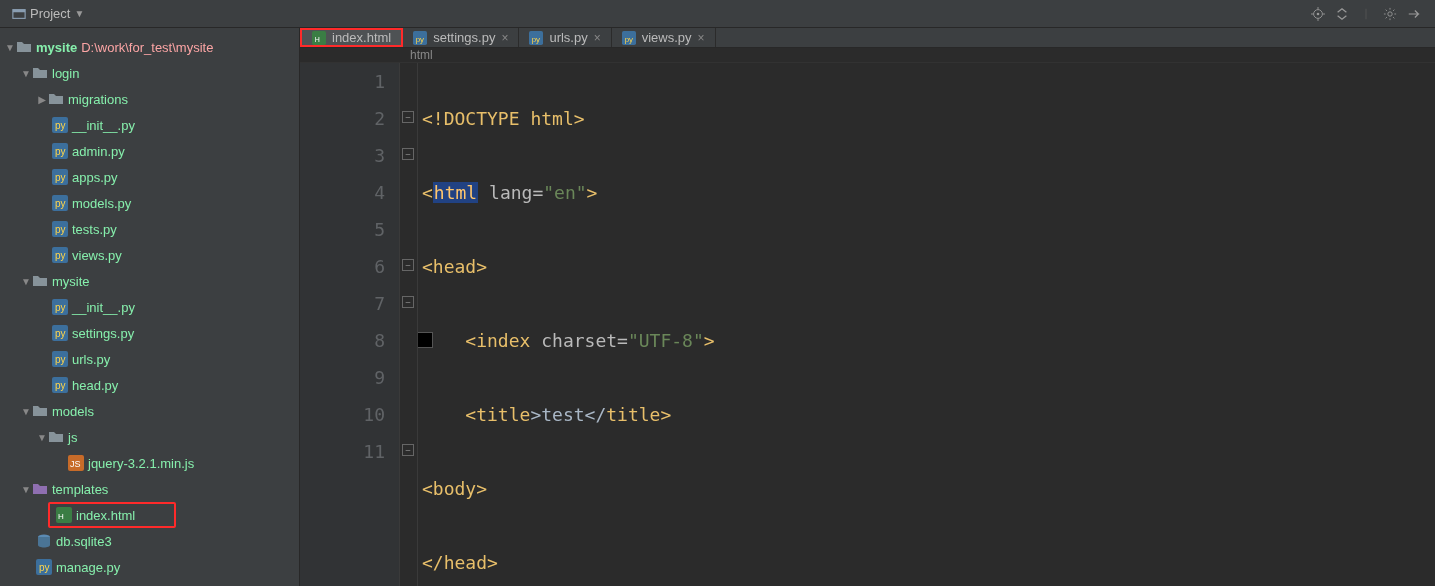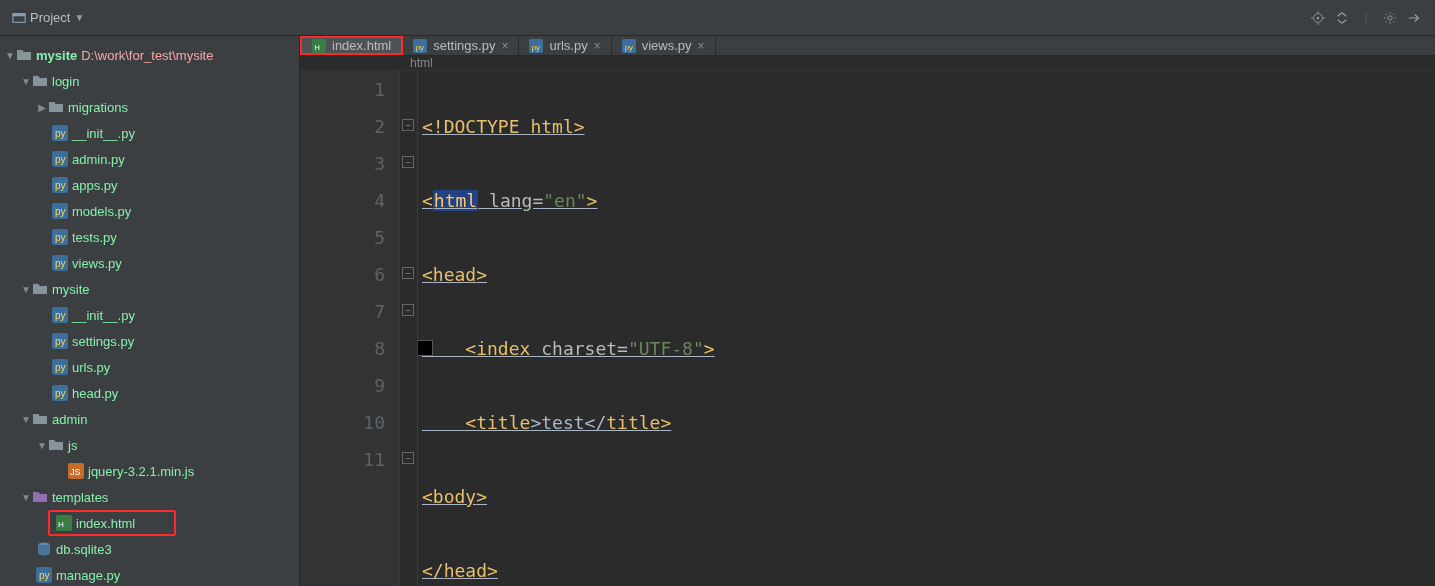--- a/index.html
+++ b/index.html
@@ -10,21 +10,21 @@
   font-size: 13px;
   width: 1435px;
   height: 586px;
   overflow: hidden;
   display: flex;
   flex-direction: column;
 }
 
 
 .top-toolbar {
-  height: 36px;
+  height: 28px;
   background: #3c3f41;
   border-bottom: 1px solid #282828;
   display: flex;
   align-items: center;
   padding: 0 6px;
 }
 .project-button {
   display: flex;
   align-items: center;
   gap: 4px;
@@ -188,21 +188,21 @@
   line-height: 10px;
   text-align: center;
   background: #2b2b2b;
 }
 .code-col {
   flex: 1;
   padding-left: 4px;
   white-space: pre;
   position: relative;
 }
-.code-line { height: 37px; text-decoration: underline; }
+.code-line { height: 37px; }
 .tok-bracket { color: #e8bf6a; }
 .tok-tag { color: #e8bf6a; }
 .tok-attr { color: #bababa; }
 .tok-str { color: #6a8759; }
 .tok-text { color: #a9b7c6; }
 .caret-tag {
   background: #214283;
   color: #ffc66d;
   padding: 0 1px;
 }
@@ -401,21 +401,21 @@
         </li>
 
       <li class="tree-item">
           <span class="indent" style="width:20px"></span>
           <span class="arrow">▼</span>
           <span class="ficon">
             <svg viewBox="0 0 16 16">
               <path d="M1 3h5l2 2h7v8H1z" fill="#87939a"></path>
             </svg>
           </span>
-          <span class="tree-label">admin</span>
+          <span class="tree-label">models</span>
         </li>
       <li class="tree-item">
           <span class="indent" style="width:36px"></span>
           <span class="arrow">▼</span>
           <span class="ficon">
             <svg viewBox="0 0 16 16">
               <path d="M1 3h5l2 2h7v8H1z" fill="#87939a"></path>
             </svg>
           </span>
           <span class="tree-label">js</span>

